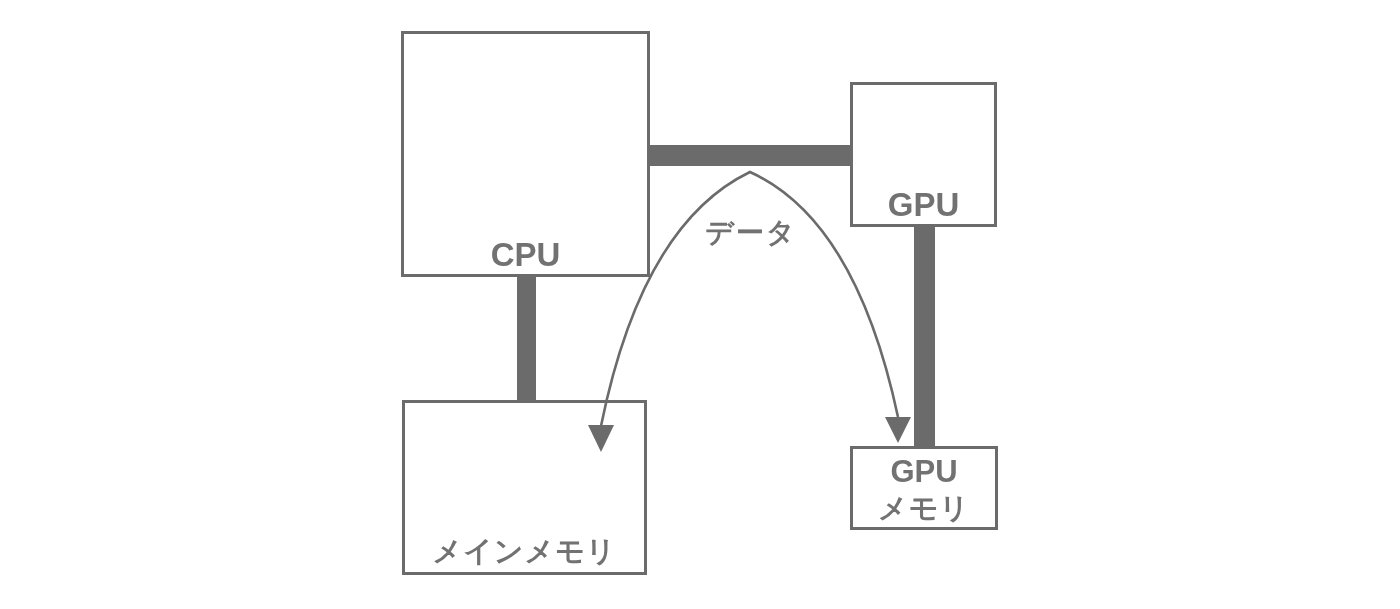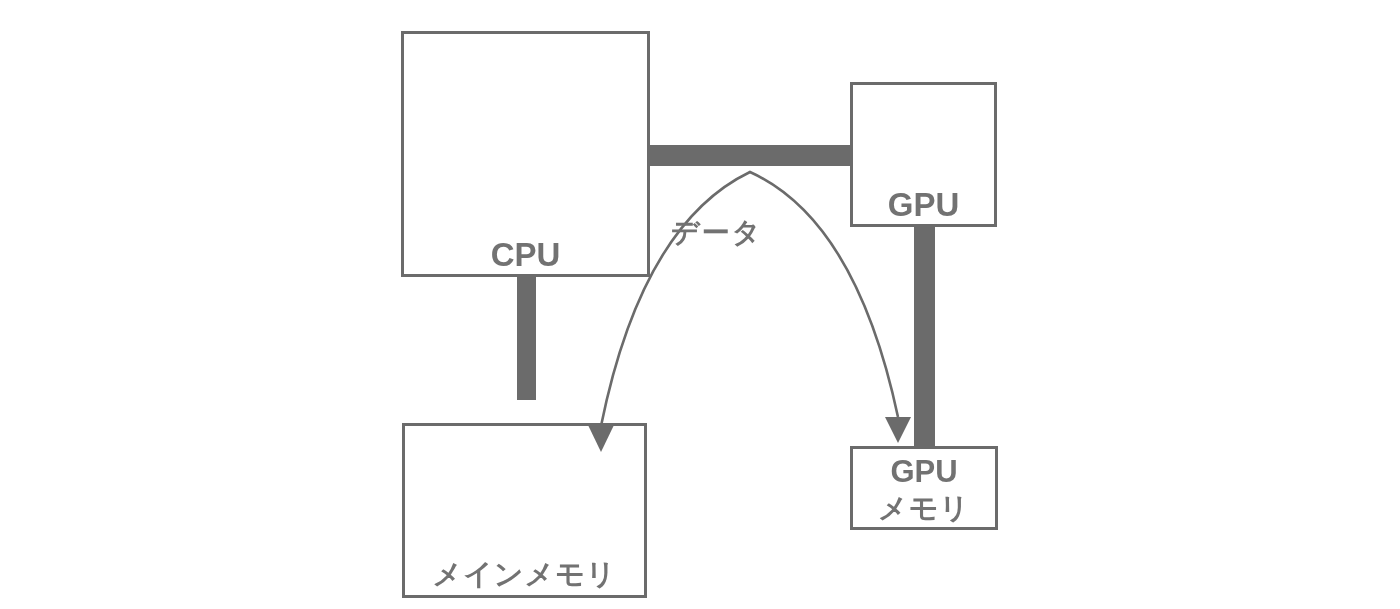--- a/index.html
+++ b/index.html
@@ -28,21 +28,21 @@
     display: flex;
     flex-direction: column;
     align-items: center;
     justify-content: flex-end;
     color: var(--text);
     font-weight: 600;
     text-align: center;
   }
   .node-cpu    { left: 401px; top: 31px;  width: 249px; height: 246px; font-size: 33px; }
   .node-gpu    { left: 850px; top: 82px;  width: 147px; height: 145px; font-size: 33px; }
-  .node-mainmem{ left: 402px; top: 423px; width: 245px; height: 175px; font-size: 29px; letter-spacing: 1px; }
+  .node-mainmem{ left: 402px; top: 400px; width: 245px; height: 175px; font-size: 29px; letter-spacing: 1px; }
   .node-gpumem { left: 850px; top: 446px; width: 148px; height: 84px;  font-size: 29px; line-height: 37px; letter-spacing: 1px; }
   .node-gpumem .ln1 { font-size: 31px; letter-spacing: 0; }
   .bus {
     position: absolute;
     background: var(--shape);
   }
   .bus-cpu-gpu     { left: 650px; top: 145px; width: 200px; height: 21px; }
   .bus-cpu-mainmem { left: 517px; top: 277px; width: 19px;  height: 123px; }
   .bus-gpu-gpumem  { left: 914px; top: 227px; width: 21px;  height: 219px; }
   .overlay {
@@ -52,20 +52,21 @@
     height: 609px;
     pointer-events: none;
   }
   .overlay path { stroke: var(--shape); stroke-width: 2.6; fill: none; }
   .overlay polygon { fill: var(--shape); }
   .transfer-label {
     position: absolute;
     left: 671px;
     top: 214px;
     width: 160px;
+    text-align: center;
     color: var(--text);
     font-size: 28px;
     font-weight: 600;
     line-height: 37px;
     letter-spacing: 2px;
   }
 </style>
 </head>
 <body>
 

